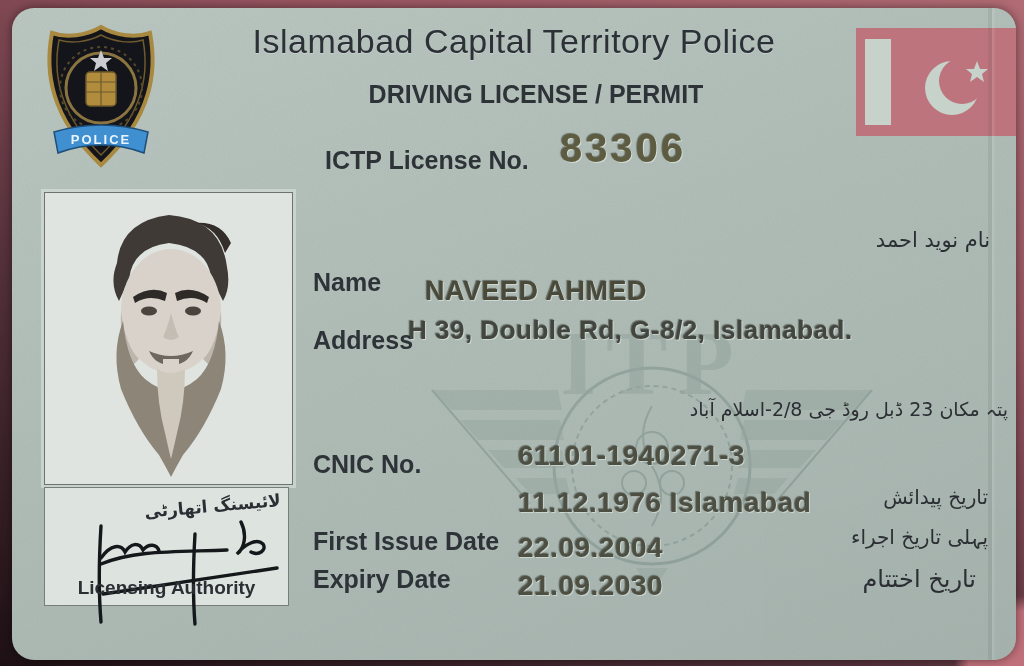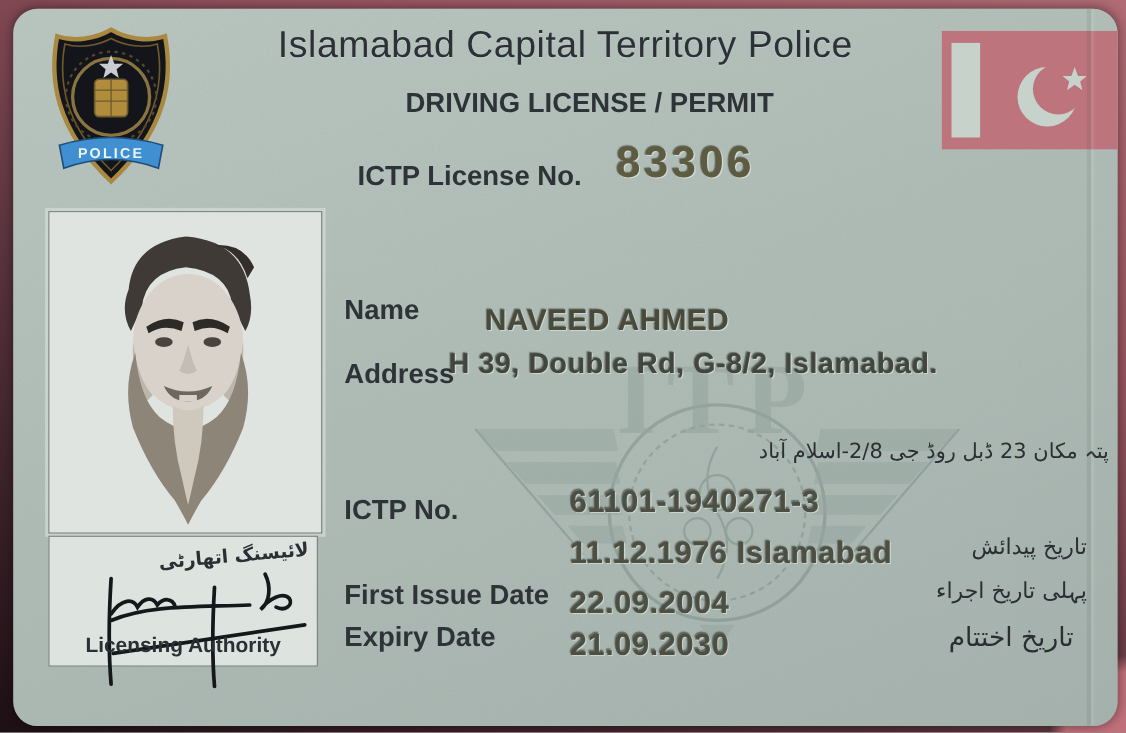--- a/index.html
+++ b/index.html
@@ -146,35 +146,36 @@
         <path d="M56,76 C90,62 130,64 182,62"></path>
         <path d="M150,46 C148,80 148,112 150,136"></path>
         <path d="M196,34 C202,46 200,60 192,66 C200,56 212,50 218,56 C222,62 214,68 206,64"></path>
         <path d="M58,106 L232,80"></path>
       </g>
     </svg>
     <div class="sig-label">Licensing Authority</div>
   </div>
 
   <div class="abs field-label" style="left:301px;top:260px;">Name</div>
-  <div class="abs field-value" style="left:413px;top:268px;font-size:27px;color:#4a4a3a;margin-left:16px;">NAVEED AHMED</div>
+  <div class="abs field-value" style="left:413px;top:268px;font-size:27px;color:#4a4a3a;">NAVEED AHMED</div>
 
   <div class="abs field-label" style="left:301px;top:318px;">Address</div>
   <div class="abs field-value" style="left:396px;top:307px;font-size:26px;font-weight:600;color:#42463f;">H 39, Double Rd, G-8/2, Islamabad.</div>
 
-  <div class="abs field-label" style="left:301px;top:442px;">ICTP No.</div>
+  <div class="abs field-label" style="left:301px;top:442px;">CNIC No.</div>
   <div class="abs field-value" style="left:506px;top:432px;font-size:28px;">61101-1940271-3</div>
 
   <div class="abs field-value" style="left:506px;top:479px;font-size:28px;">11.12.1976 Islamabad</div>
 
   <div class="abs field-label" style="left:301px;top:519px;">First Issue Date</div>
   <div class="abs field-value" style="left:506px;top:524px;font-size:28px;">22.09.2004</div>
 
   <div class="abs field-label" style="left:301px;top:557px;">Expiry Date</div>
   <div class="abs field-value" style="left:506px;top:562px;font-size:28px;">21.09.2030</div>
 
+  <div class="abs urdu" style="right:26px;top:220px;font-size:21px;">نام نوید احمد</div>
   <div class="abs urdu" style="right:8px;top:390px;font-size:19px;">پتہ مکان 23 ڈبل روڈ جی 2/8-اسلام آباد</div>
   <div class="abs urdu" style="right:28px;top:477px;font-size:20px;">تاریخ پیدائش</div>
   <div class="abs urdu" style="right:28px;top:517px;font-size:20px;">پہلی تاریخ اجراء</div>
   <div class="abs urdu" style="right:40px;top:557px;font-size:24px;">تاریخ اختتام</div>
 
   <div class="crease"></div>
 </div>
 
 </body></html>

